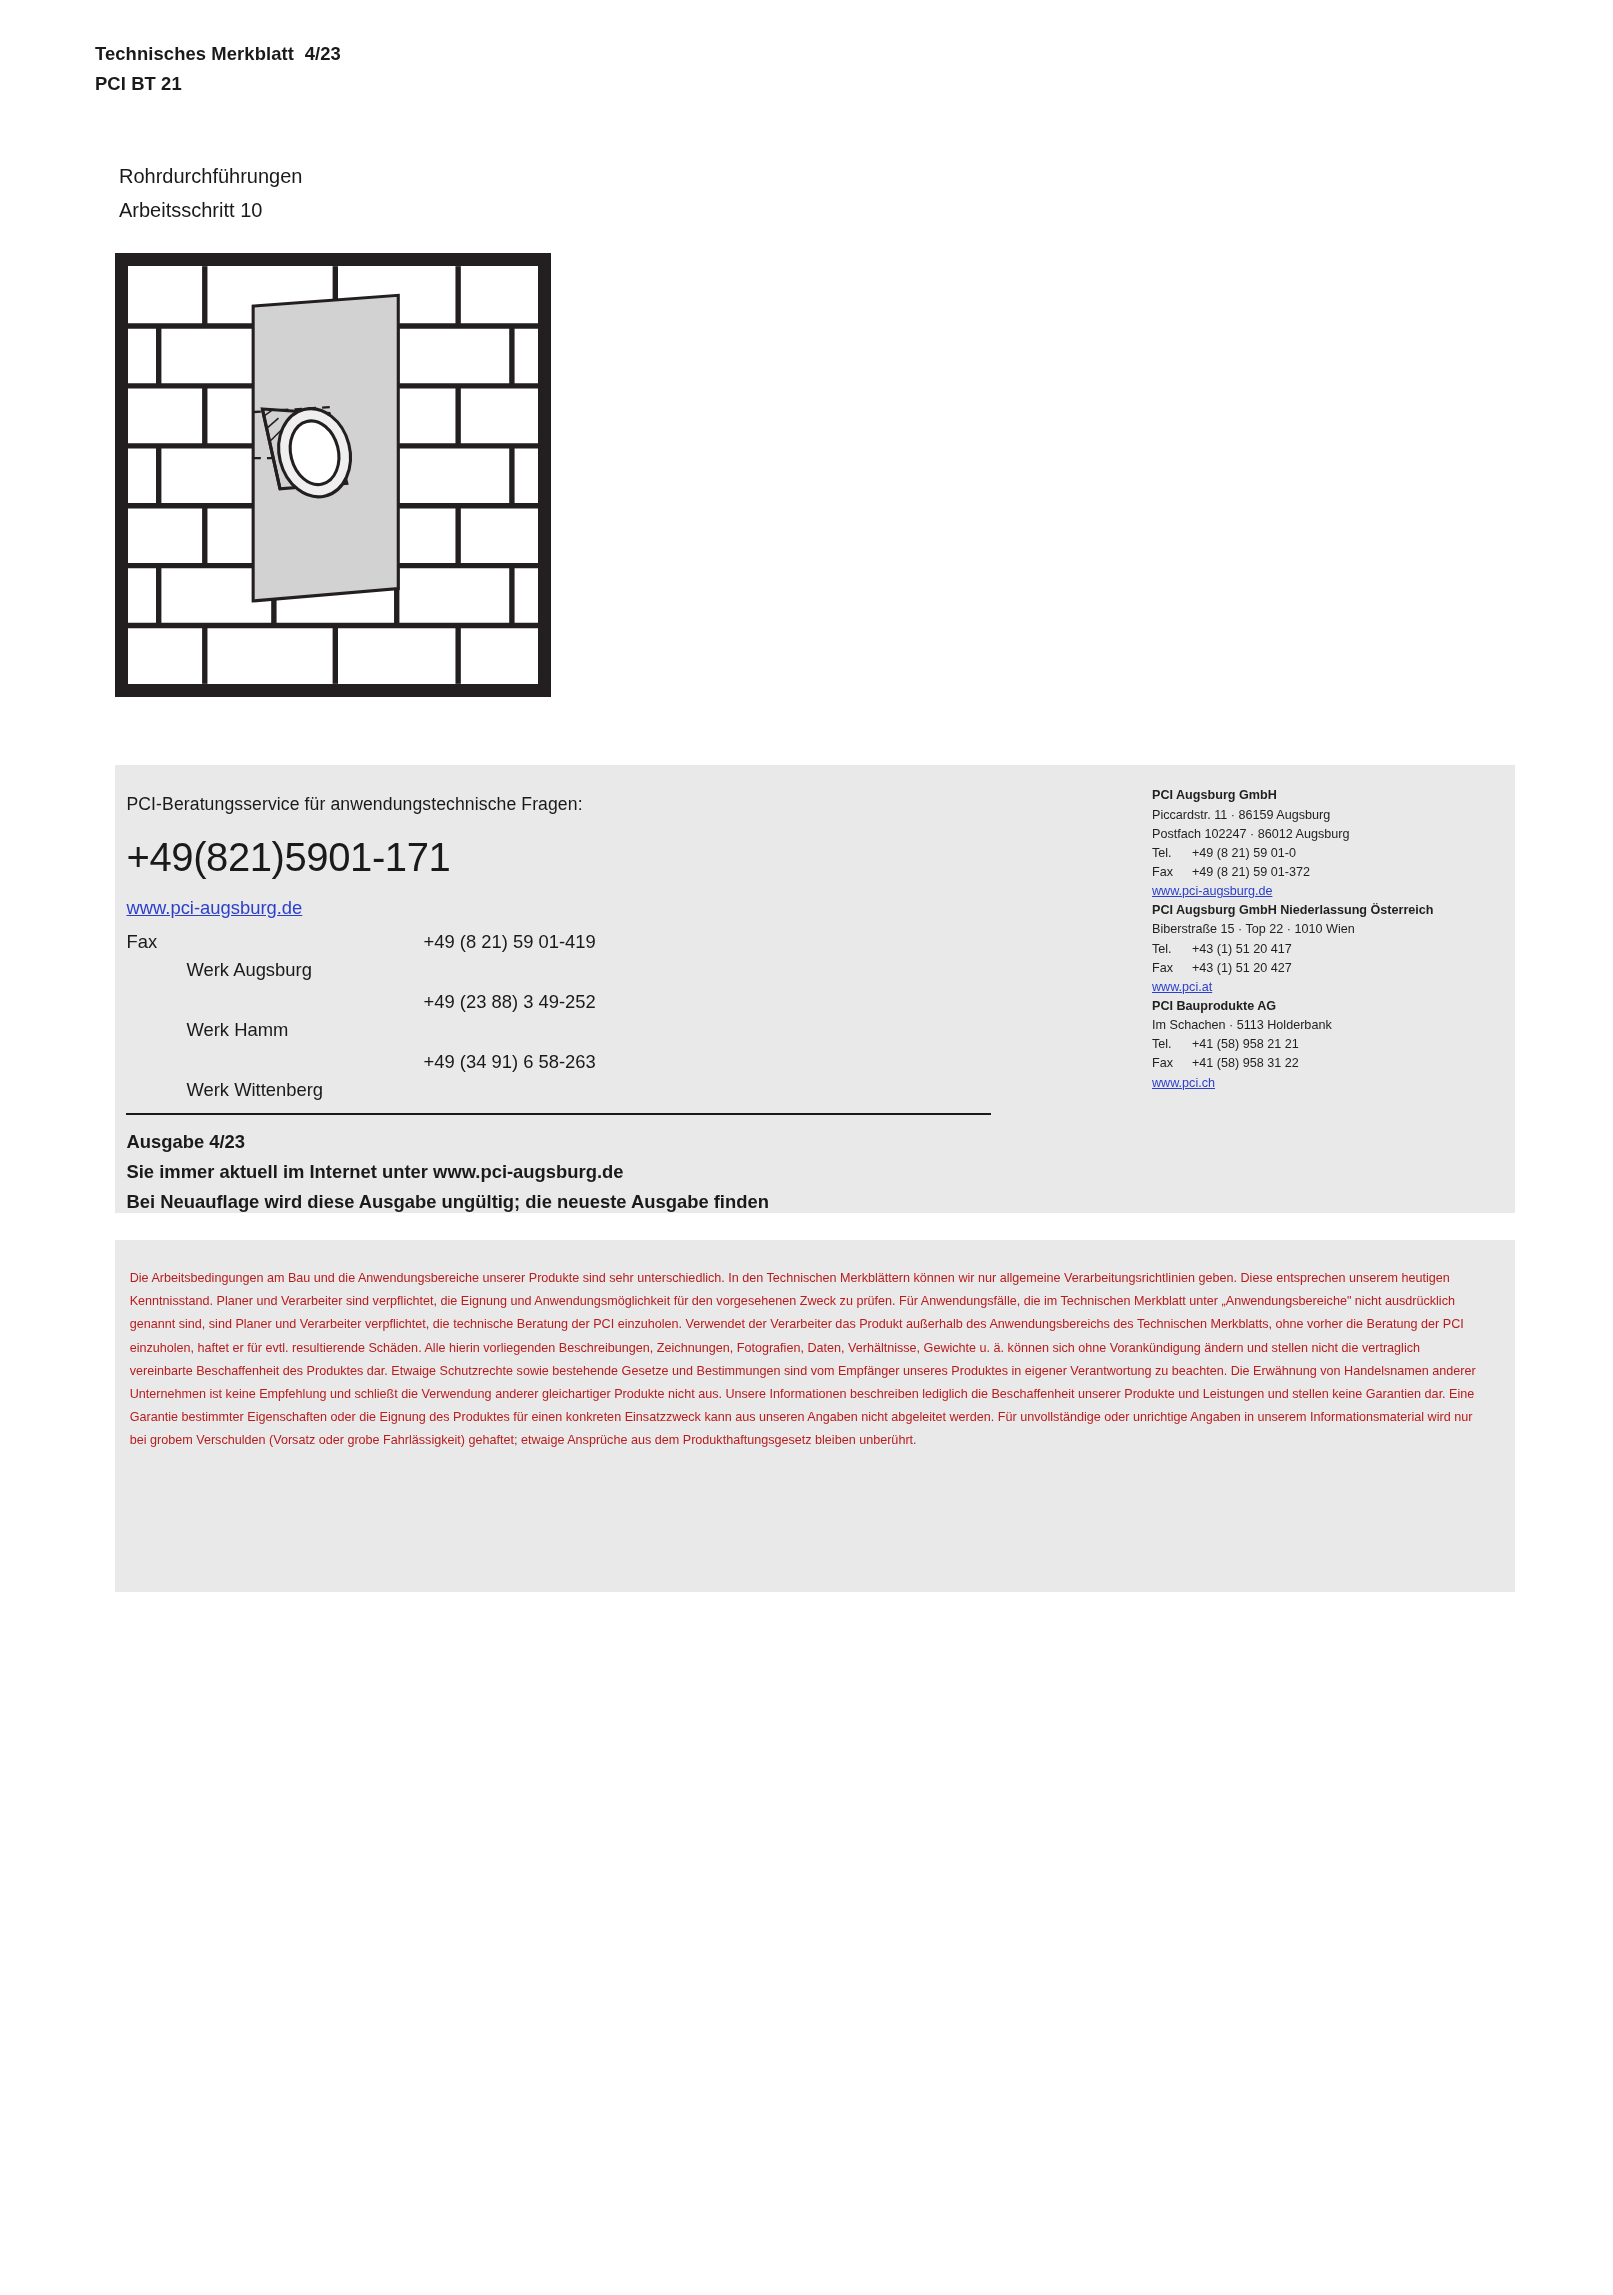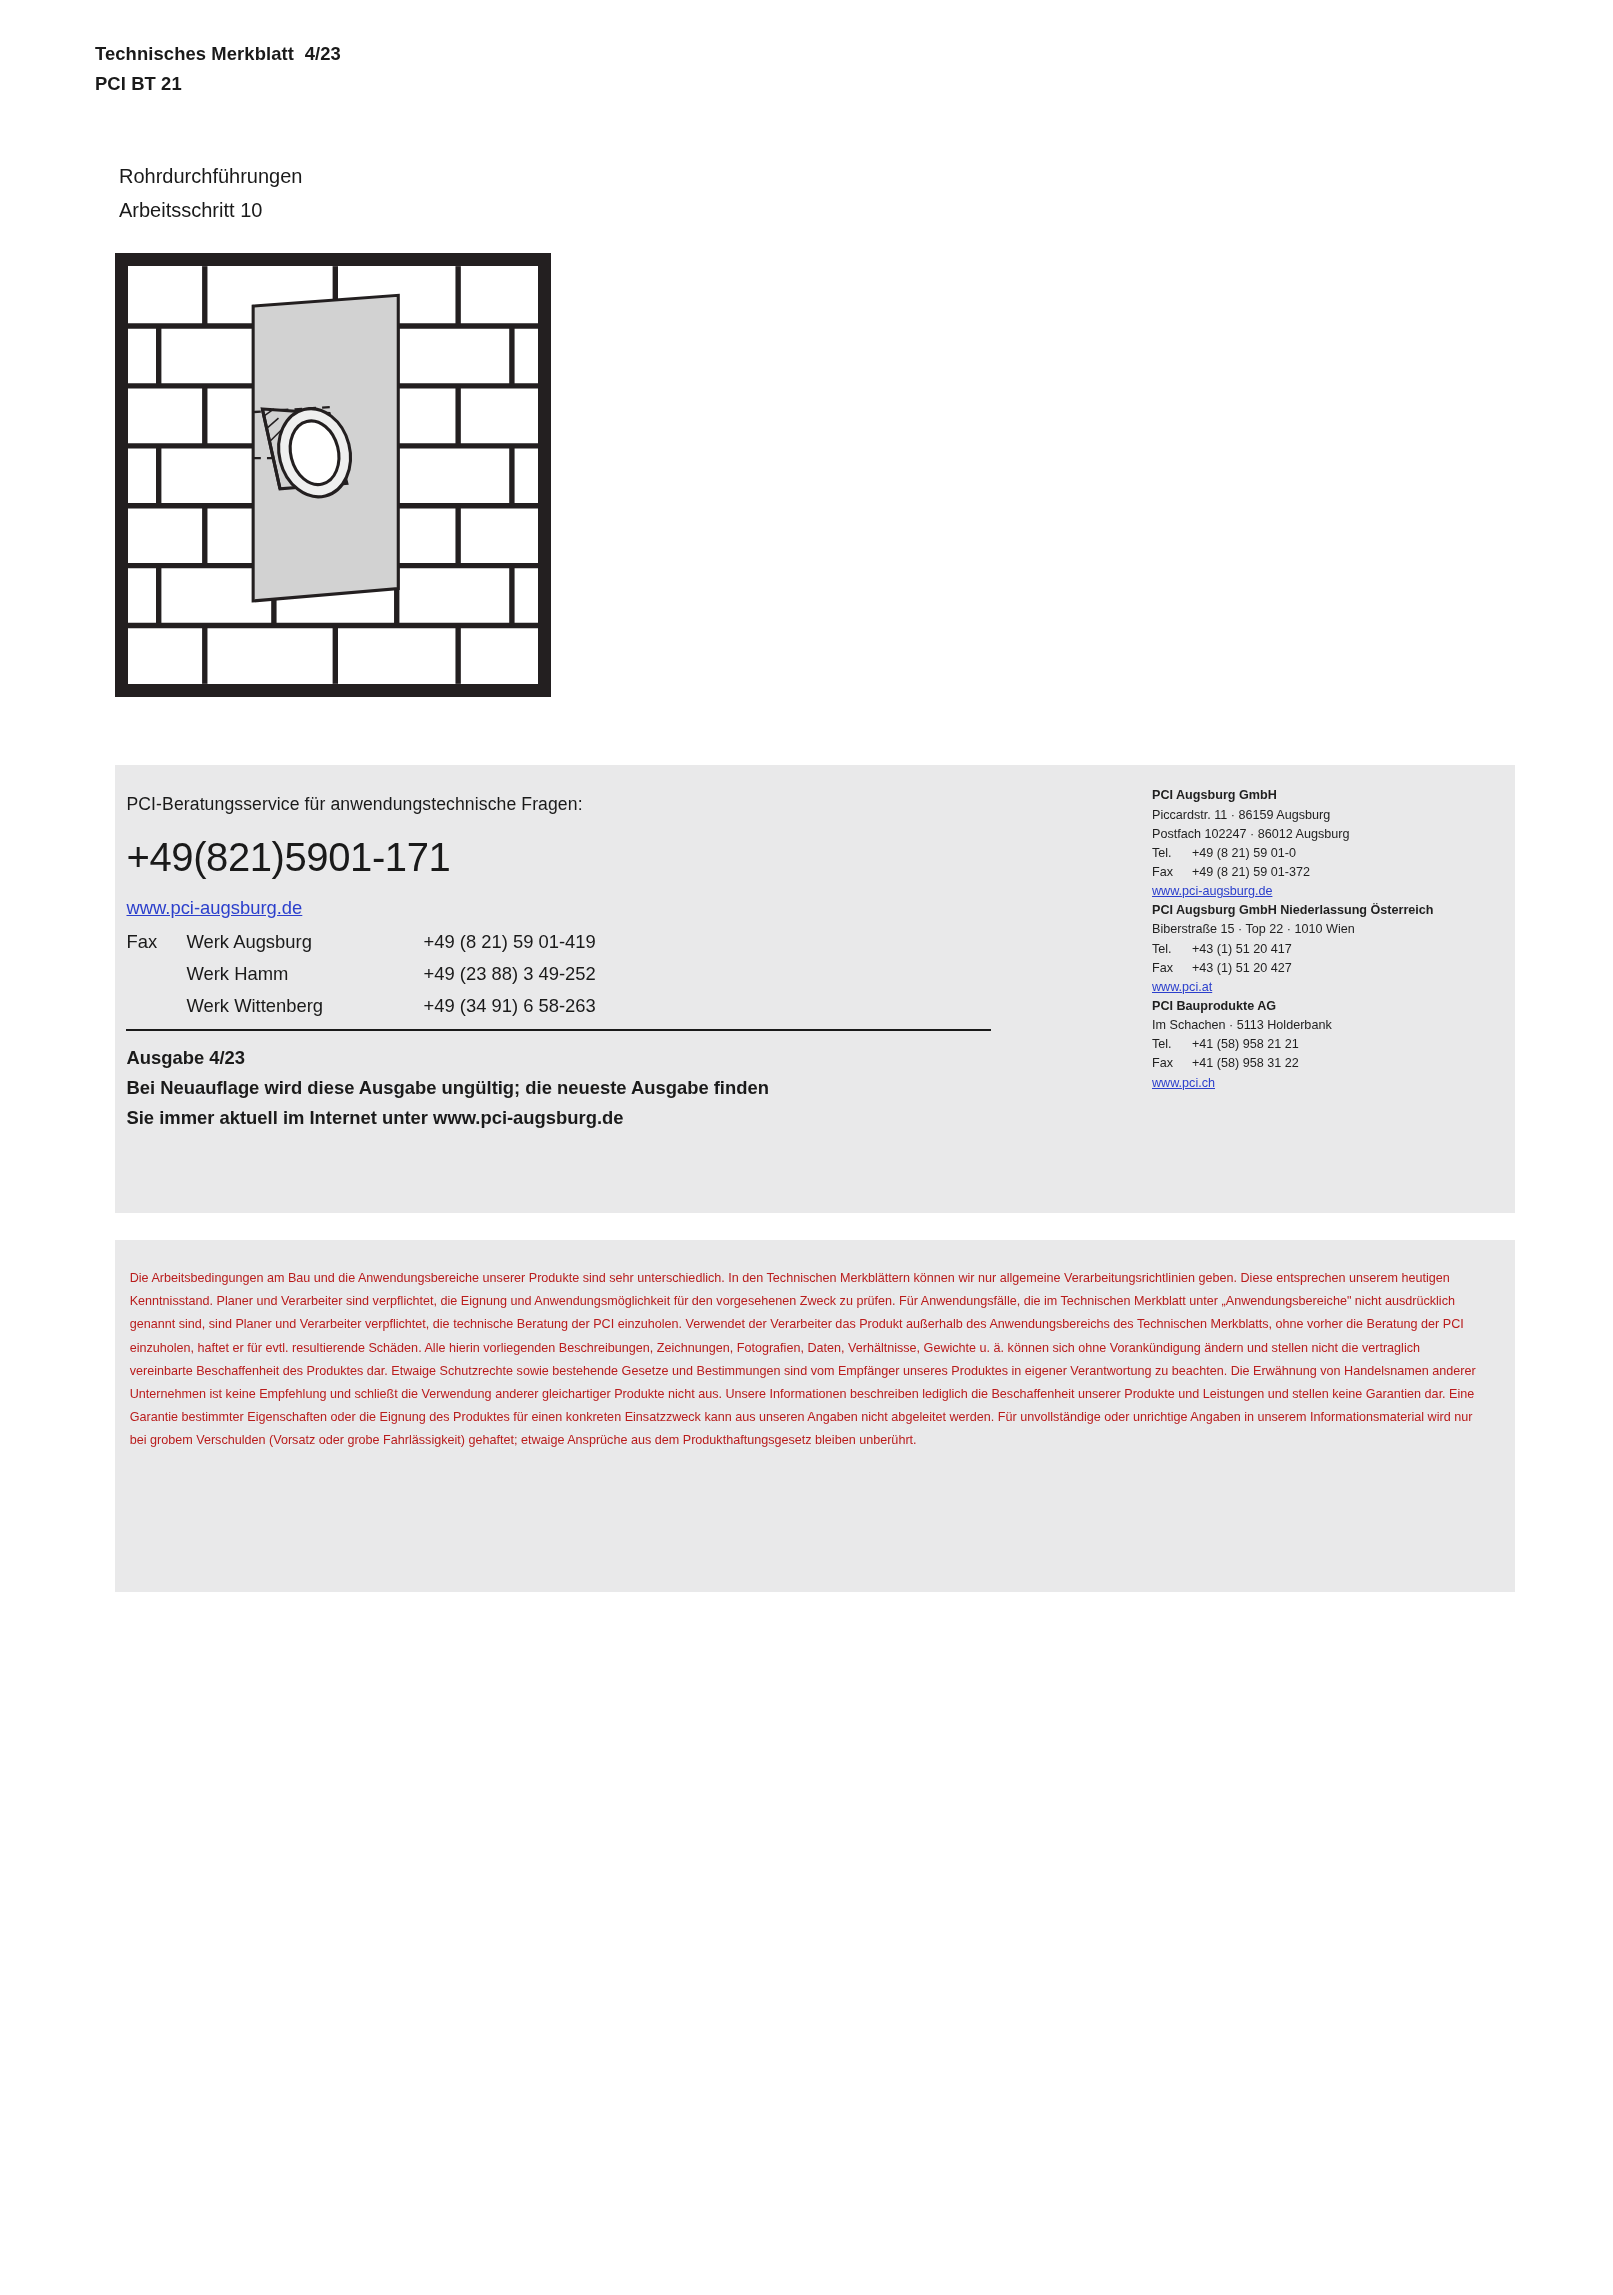--- a/index.html
+++ b/index.html
@@ -107,21 +107,21 @@
   .fax-table {
     margin-top: 13.8px;
     font-size: 18.4px;
     line-height: 1.0;
   }
   .fax-row {
     display: flex;
     margin-bottom: 13.8px;
   }
   .fax-row .lbl-a { width: 60px; }
-  .fax-row .lbl-b { width: 237px; }
+  .fax-row .lbl-b { width: 237px; margin-top: 28px; }
   .fax-row.indent .lbl-a { width: 60px; }
   .fax-row .val { white-space: nowrap; }
 
   .rule {
     margin-top: 9.2px;
     width: 865px;
     height: 1.5px;
     background: #1a1a1a;
   }
   .issue-block {
@@ -272,22 +272,22 @@
           <span class="lbl-a"></span>
           <span class="lbl-b">Werk Wittenberg</span>
           <span class="val">+49 (34 91) 6 58-263</span>
         </div>
       </div>
 
       <div class="rule"></div>
 
       <div class="issue-block">
         <div>Ausgabe 4/23</div>
+        <div>Sie immer aktuell im Internet unter www.pci-augsburg.de</div>
         <div>Bei Neuauflage wird diese Ausgabe ungültig; die neueste Ausgabe finden</div>
-        <div>Sie immer aktuell im Internet unter www.pci-augsburg.de</div>
       </div>
     </div>
 
     <div class="contact-right">
 
       <div>
         <div class="addr-title">PCI Augsburg GmbH</div>
         <div class="addr-line">Piccardstr. 11 · 86159 Augsburg</div>
         <div class="addr-line">Postfach 102247 · 86012 Augsburg</div>
         <div class="addr-kv">

